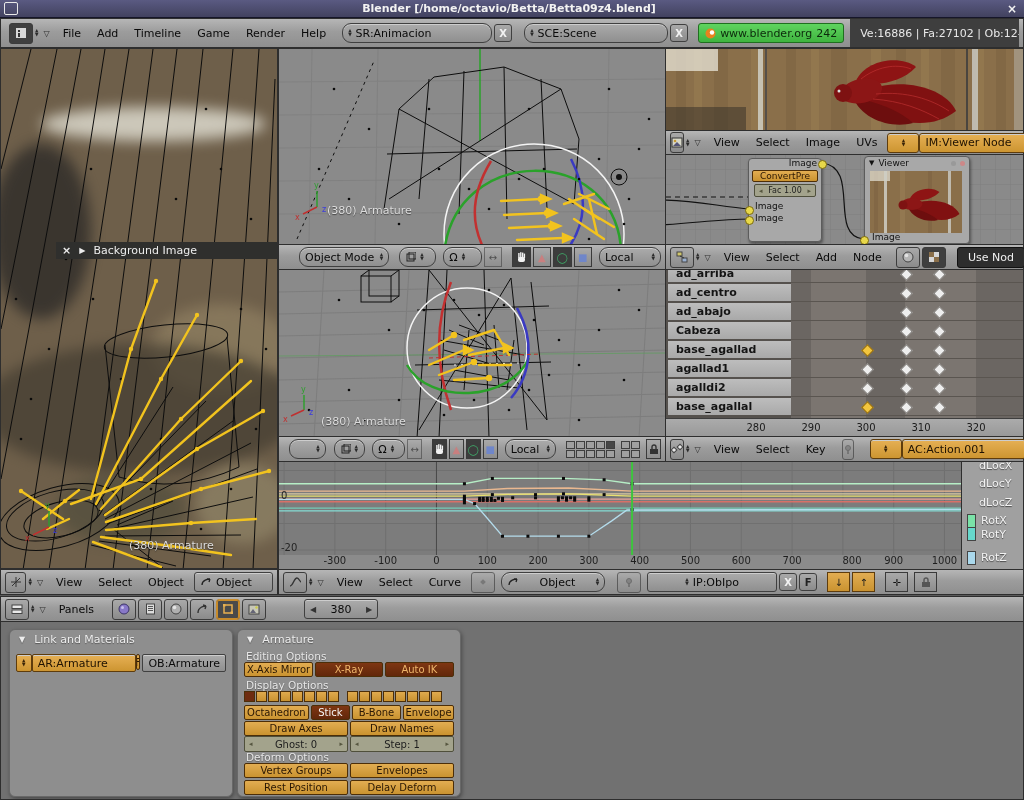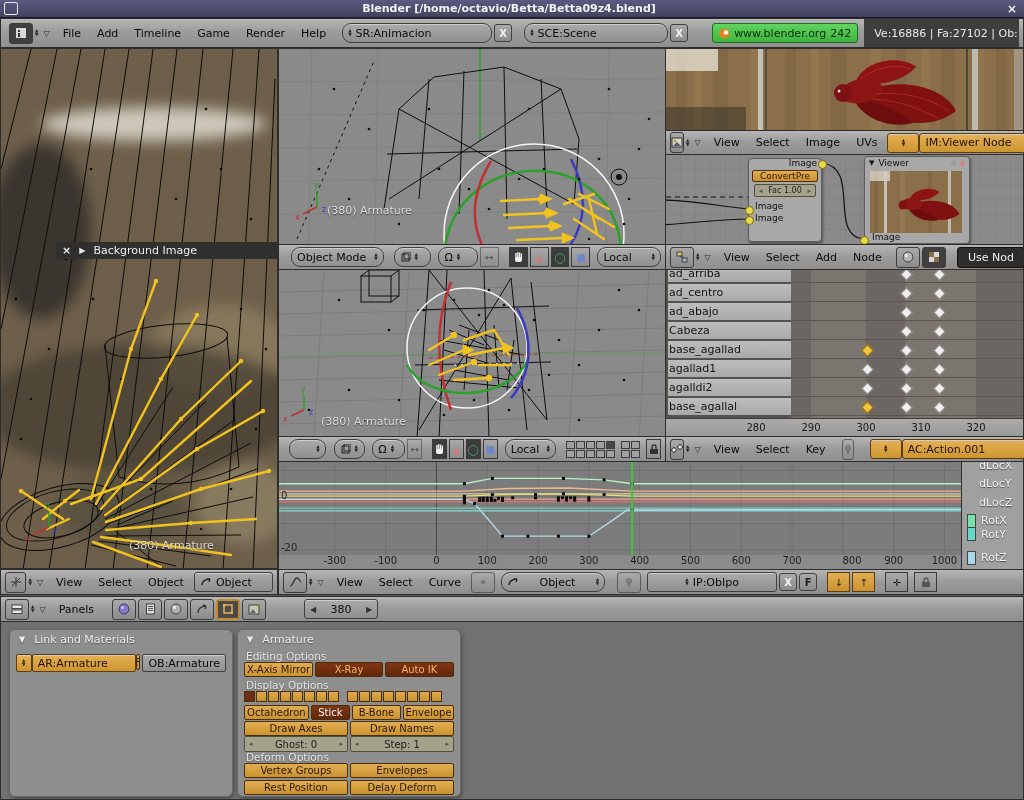--- a/index.html
+++ b/index.html
@@ -26,22 +26,22 @@
         color:#f2f2f2;font-weight:bold;font-size:10px;}
   .tri{font-size:8px;color:#2e2e2e;padding:0 3px;}
   .mbtn{width:21px;height:18px;display:flex;align-items:center;justify-content:center;
         background:linear-gradient(#a9a9a9,#8d8d8d);border:1px solid #3a3a3a;font-size:10px;}
   .mbtn.dark{background:#3c3c3c;}
   .vlaywrap{display:flex;gap:1px;}
   .vlaycol{display:flex;flex-direction:column;gap:1px;}
   .vlay{width:9px;height:8px;background:#a0a0a0;border:1px solid #3e3e3e;box-sizing:border-box;}
   .vlay.on{background:#474747;}
   .label3d{position:absolute;color:#dcdcdc;text-shadow:0 1px 1px rgba(0,0,0,.5);font-size:11px;}
-  .act-row{position:absolute;left:2px;width:141px;height:17px;line-height:17px;padding-left:1px;
-           background:linear-gradient(#bdbdbd,#a9a9a9);color:#141414;box-sizing:border-box;}
+  .act-row{position:absolute;left:2px;width:141px;height:17px;line-height:17px;padding-left:8px;
+           background:linear-gradient(#bdbdbd,#a9a9a9);color:#141414;box-sizing:border-box;font-weight:bold;}
   .kf{position:absolute;width:7px;height:7px;transform:rotate(45deg);}
   .kf.white{background:#eeeeee;border:1px solid #77736f;}
   .kf.yellow{background:#f2c53e;border:1px solid #8a6410;}
   .ftick{position:absolute;width:40px;text-align:center;color:#1a1a1a;font-size:10px;}
   .itick{position:absolute;width:40px;text-align:center;color:#1e1e1e;font-size:10px;top:93px;}
   .side-item{position:absolute;left:0;width:100%;height:18px;display:flex;align-items:center;gap:5px;
              padding-left:5px;box-sizing:border-box;color:#f2f2f2;text-shadow:0 1px 1px rgba(0,0,0,.55);}
   .swatch{width:7px;height:12px;border:1px solid #444;}
   .panel{position:absolute;background:#8e8e8e;border:1px solid #686868;border-radius:6px;
          box-shadow:1px 2px 4px rgba(0,0,0,.35);}
@@ -111,21 +111,21 @@
     </div>
     <div class="xbtn">X</div>
     <div class="dd" style="width:132px;margin-left:10px;">
       <span class="ud">
           <span>▲</span>
           <span>▼</span>
         </span>
       <span>SCE:Scene</span>
     </div>
     <div class="xbtn">X</div>
-    <div class="badge" style="margin-left:22px;">
+    <div class="badge" style="margin-left:8px;">
       <svg width="11" height="11" viewBox="0 0 11 11">
           <circle cx="5.5" cy="5.5" r="5" fill="#e8821e"></circle>
           <circle cx="7" cy="4.5" r="2.2" fill="#fff"></circle>
         </svg>
       <span>www.blender.org</span>
       <span>242</span>
     </div>
     <div class="stats">Ve:16886 | Fa:27102 | Ob:12-1 | La</div>
   </div>
 
@@ -325,21 +325,21 @@
         <line x1="0" y1="0" x2="-14" y2="7" stroke="#c03030" stroke-width="1.5"></line>
         <text x="-3" y="-19" fill="#2f9e2f" font-size="8">y</text>
         <text x="-22" y="13" fill="#c03030" font-size="8">x</text>
         <text x="5" y="5" fill="#3a3ae0" font-size="8">z</text>
       </g>
     </svg>
     <div class="label3d" style="left:48px;top:155px;">(380) Armature</div>
   </div>
 
   <div class="hdr abs" style="left:278px;top:244px;width:388px;height:26px;">
-    <div class="dd" style="width:100px;margin-left:8px;justify-content:space-between;">
+    <div class="dd" style="width:100px;margin-left:16px;justify-content:space-between;">
       <span>Object Mode</span>
       <span class="ud">
           <span>▲</span>
           <span>▼</span>
         </span>
     </div>
     <div class="dd" style="width:32px;margin-left:8px;">
       <svg width="11" height="11" viewBox="0 0 11 11">
           <rect x="2" y="2" width="7" height="7" fill="none" stroke="#222"></rect>
           <rect x="4" y="0" width="7" height="7" fill="none" stroke="#222"></rect>

